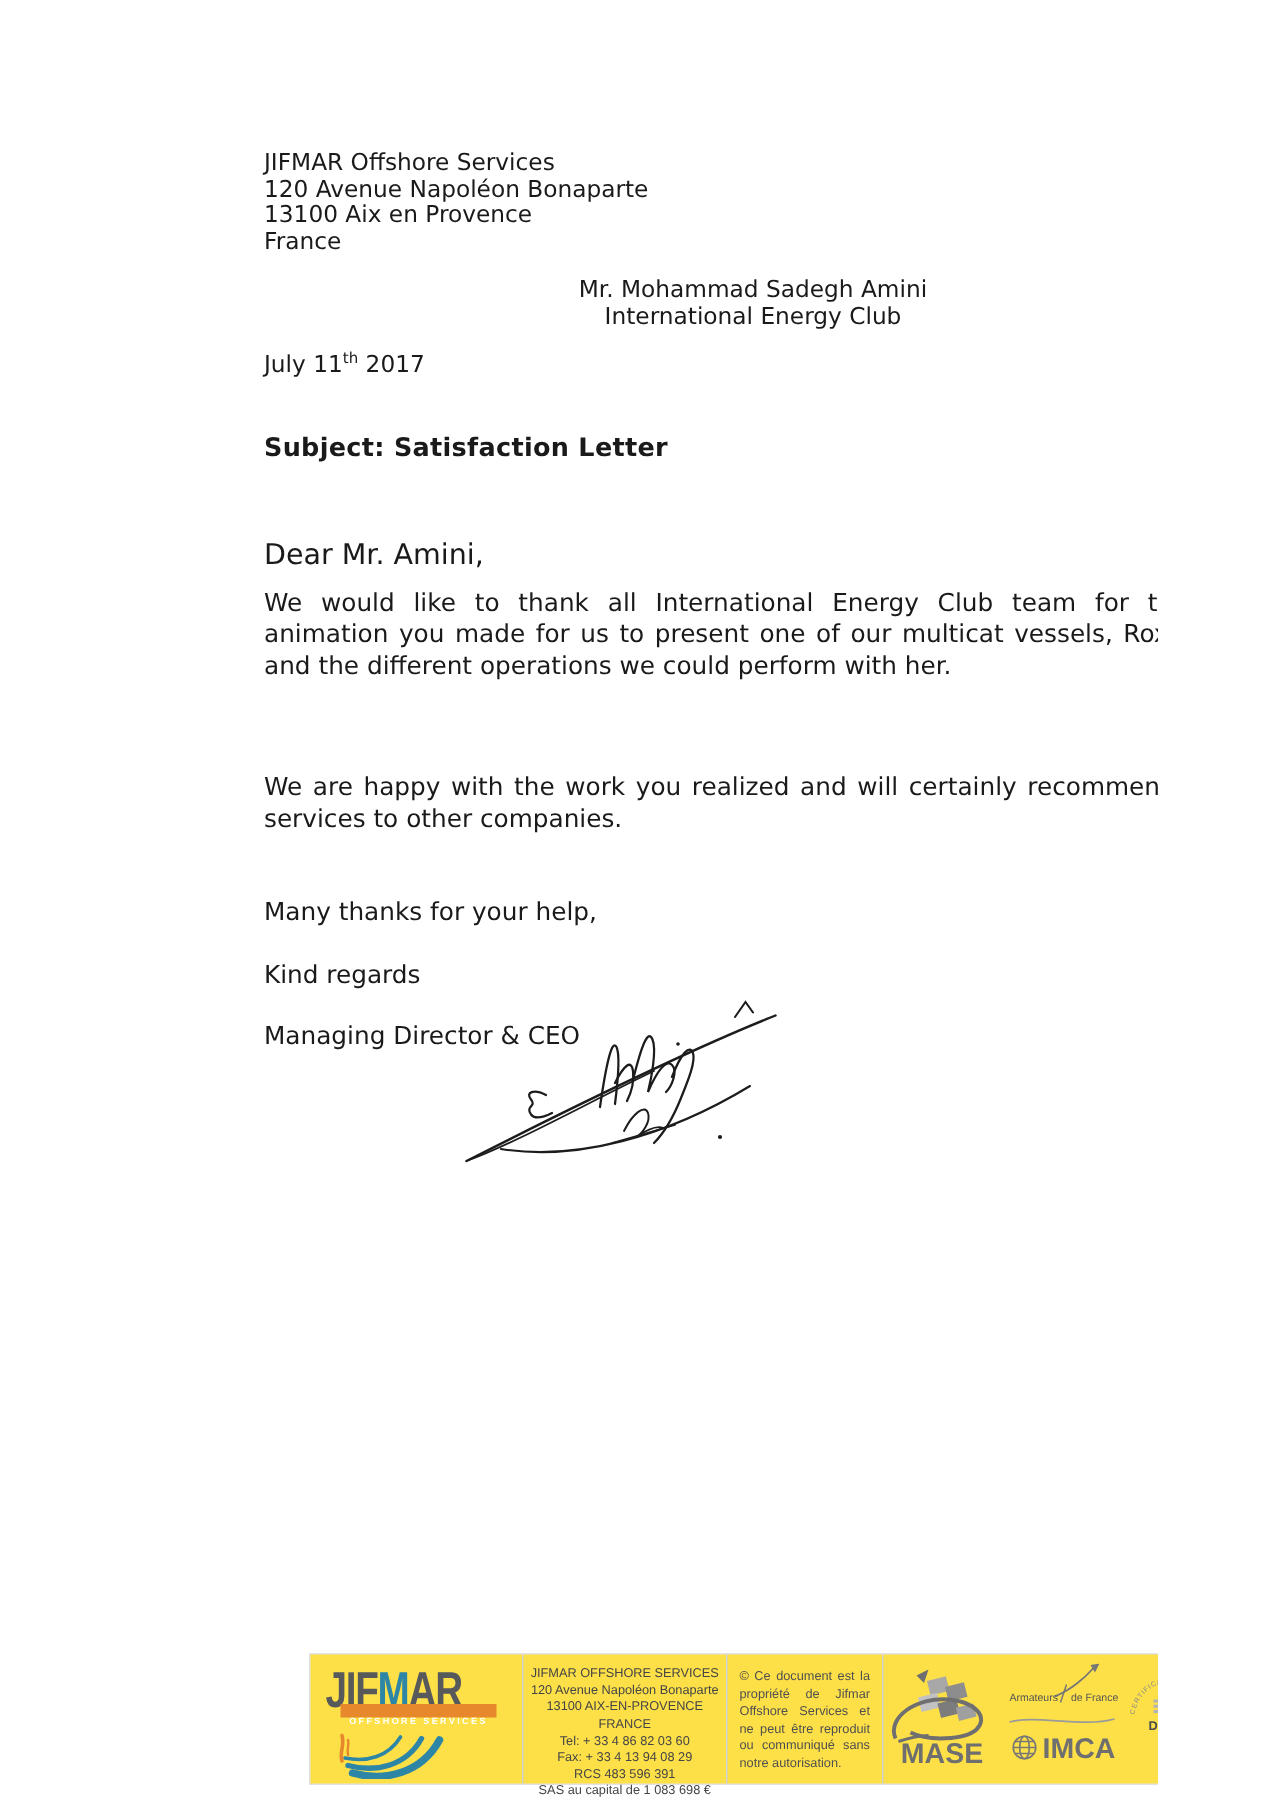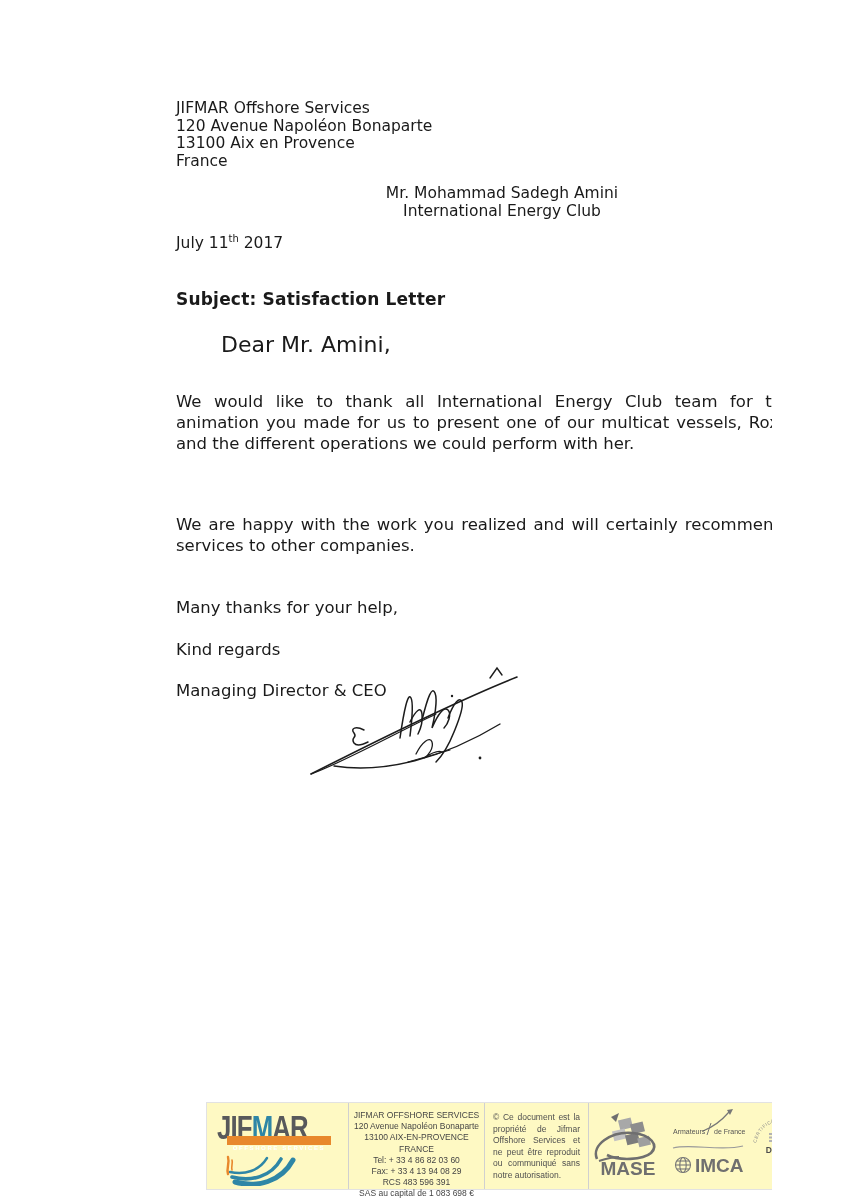--- a/index.html
+++ b/index.html
@@ -11,38 +11,38 @@
     color:#1a1a1a;
   }
   .content { position:absolute; left:100px; width:652px; top:0; height:1100px; }
   .abs { position:absolute; left:0; right:0; }
 
   .sender { top:100px; font-size:15.5px; line-height:17.6px; }
   .recipient { top:185px; text-align:center; font-size:15.5px; line-height:17.6px; }
   .date { top:234px; font-size:15.5px; }
   .date sup { font-size:10px; vertical-align:super; line-height:0; }
   .subject { top:289px; font-size:17px; font-weight:bold; letter-spacing:.2px; }
-  .salutation { top:332px; font-size:22px;margin-left:45px; }
+  .salutation { top:359px; font-size:19px; }
   .para { font-size:16.5px; line-height:20.8px; }
   .just { text-align:justify; }
   .p1 { top:392px; }
   .p2 { top:474px; }
   .p3 { top:515px; }
   .thanks { top:598px; font-size:16.5px; }
   .closing { top:640px; font-size:16.5px; }
   .signer { top:680px; font-size:16.5px; line-height:21px; }
   .contact { top:804px; font-size:16.5px; line-height:20.8px; }
 
   .sig { position:absolute; left:228px; top:662px; width:222px; height:124px; }
   .sig svg { width:100%; height:100%; }
 
   
   .footer {
     position:absolute; left:130px; top:1102px; width:610px; height:88px;
-    display:flex; border:1px solid #e2e2e2; background:#fef9c3;
+    display:flex; border:1px solid #e2e2e2; background:#fde047;
     font-family:"Liberation Sans","DejaVu Sans",sans-serif;
   }
   .fcell { border-right:1px solid #d0d0d0; height:100%; position:relative; }
   .fcell:last-child { border-right:none; }
 
   .f-logo { width:142px; padding:6px 6px 0 10px; }
   .jif-word { font-size:30px; font-weight:bold; letter-spacing:-1px; color:#58595b;
               transform:scale(.86,1.12); transform-origin:left top; white-space:nowrap; }
   .jif-word .blue { color:#2e86a6; }
   .jif-band { position:relative; width:104px; height:9px; background:#e8882c; margin:-7px 0 0 10px;

